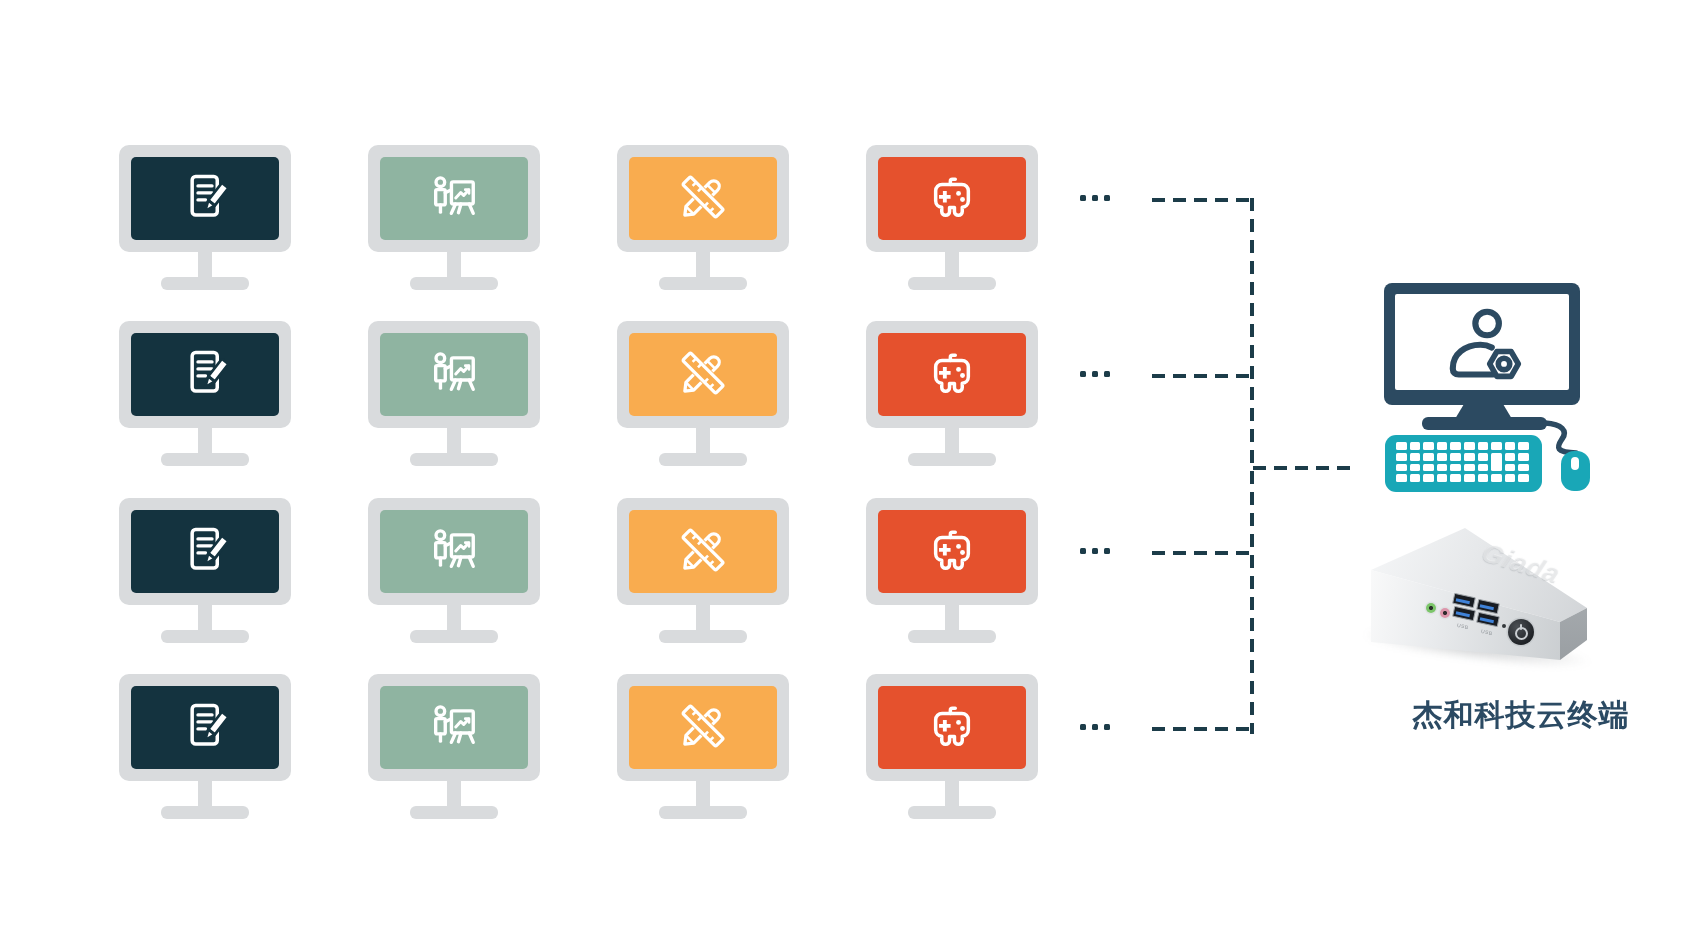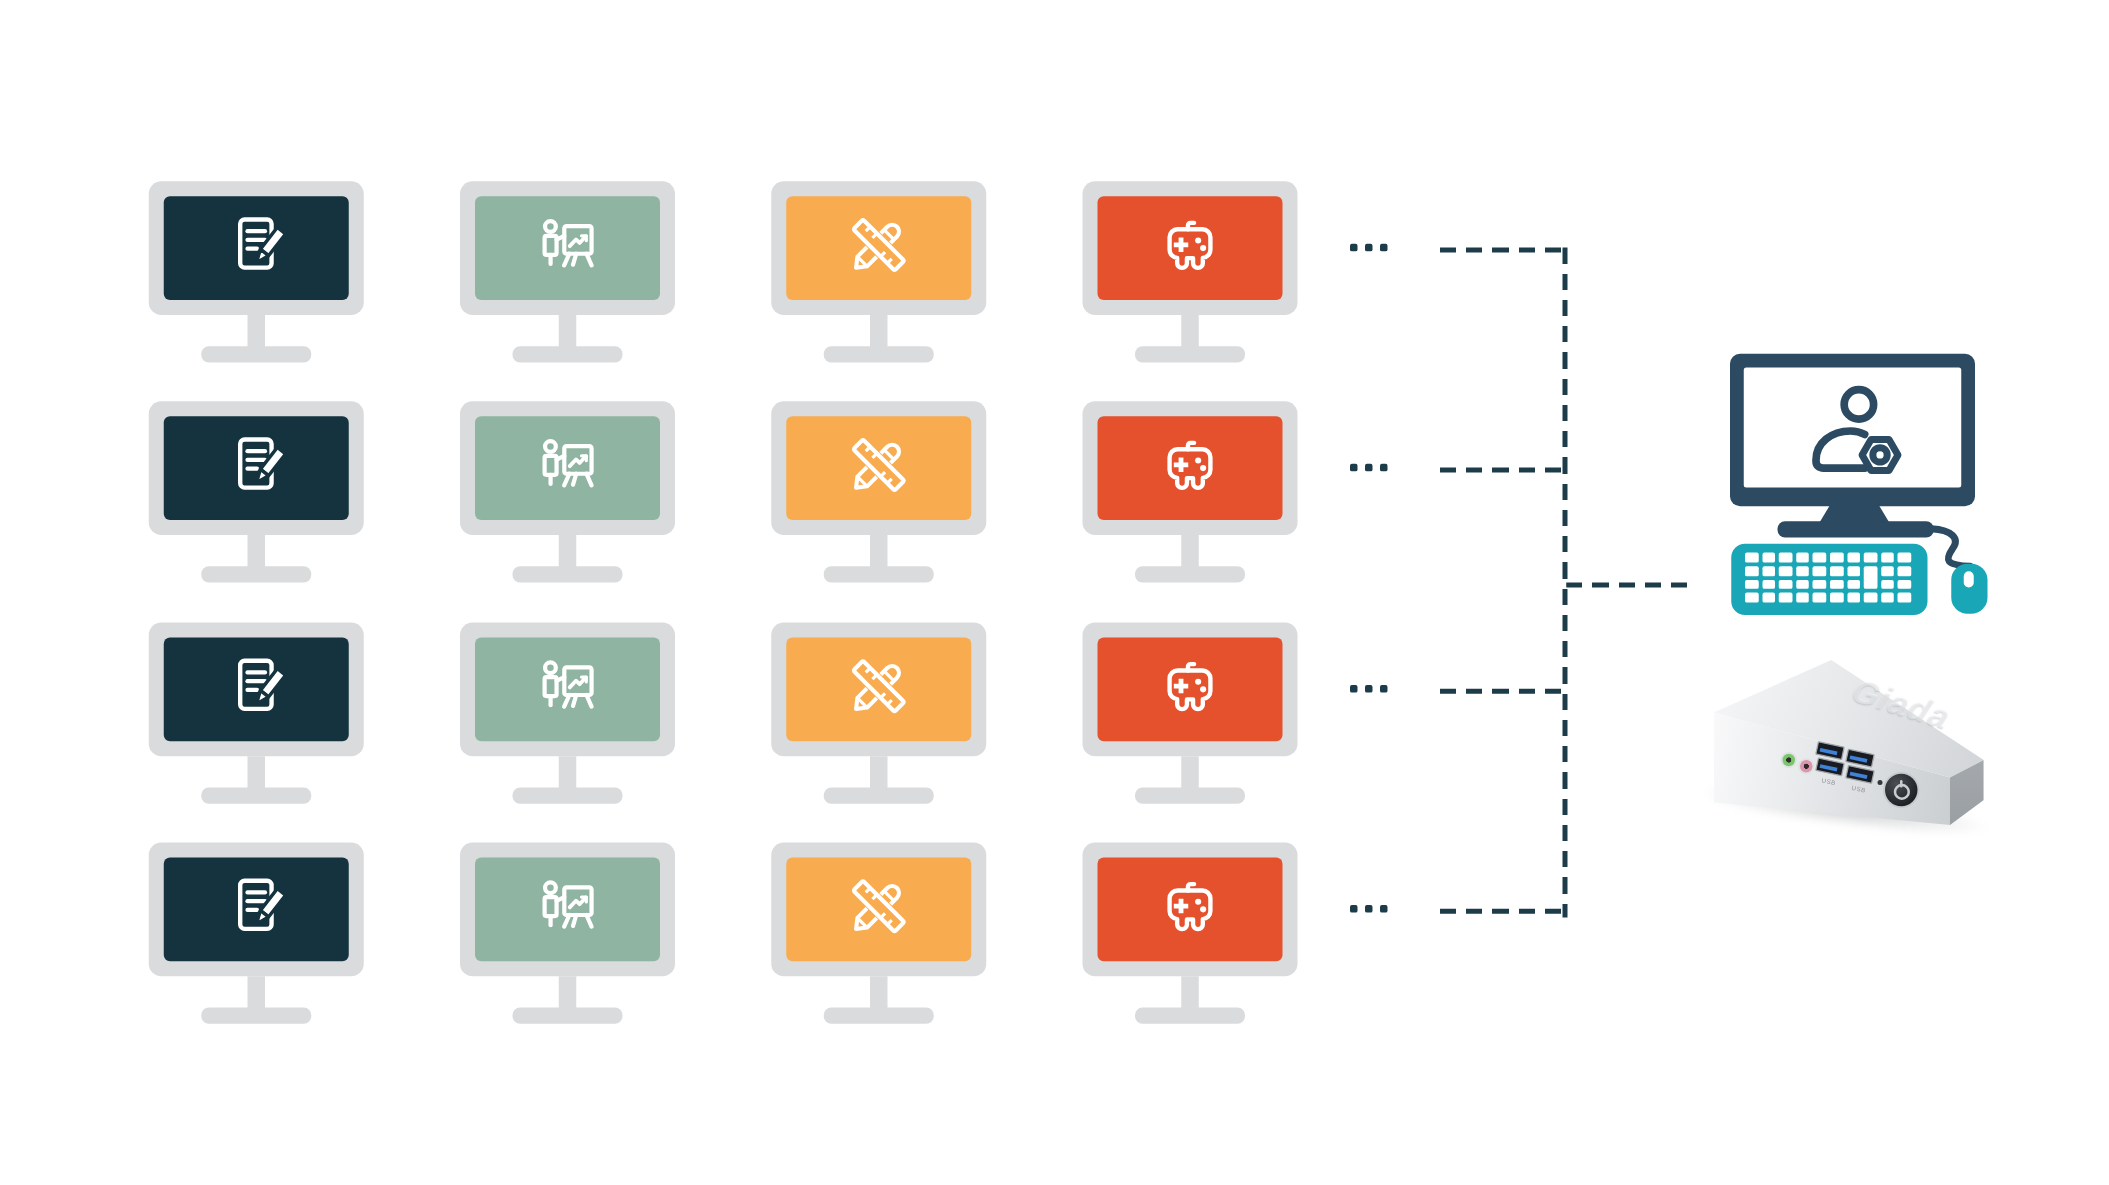--- a/index.html
+++ b/index.html
@@ -496,14 +496,15 @@
       </div>
     <div class="usb-label" style="left:95px;top:115px;">USB</div>
     <div class="usb-label" style="left:119px;top:121px;">USB</div>
     <div class="led" style="left:140px;top:116px;"></div>
     <div class="power">
         <div class="ring"></div>
         <div class="pin"></div>
       </div>
   </div>
 
+  <div class="device-label">杰和科技云终端</div>
 
 </div>
 
 </body></html>

